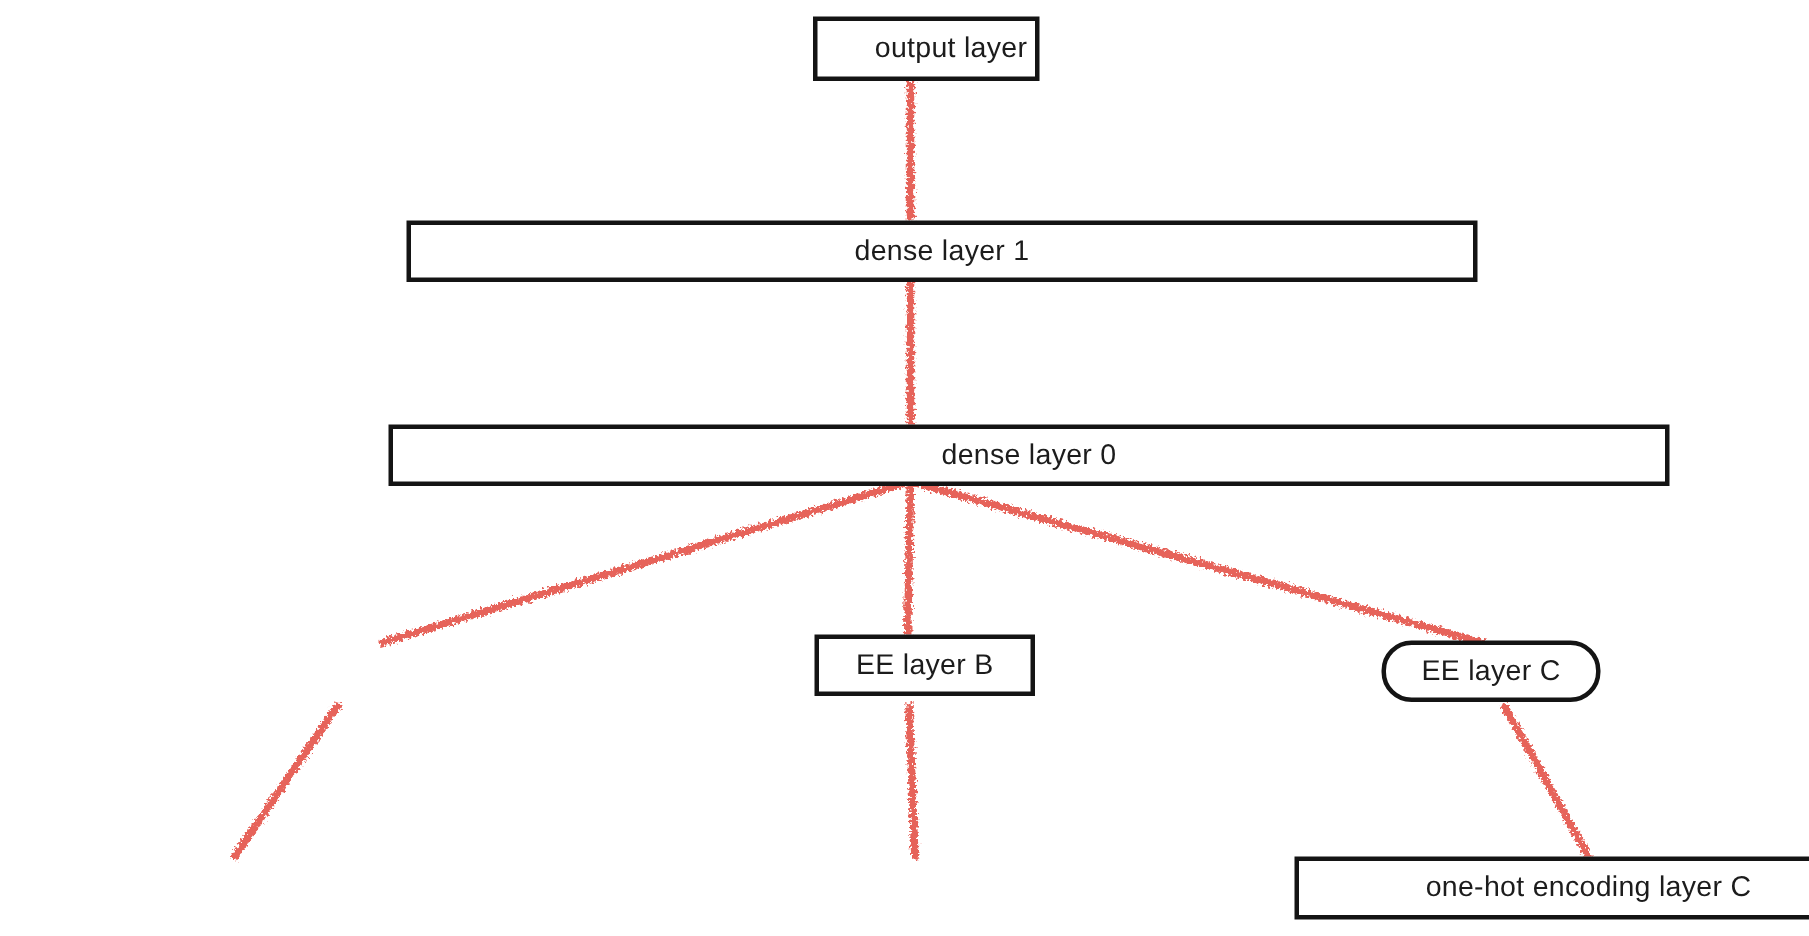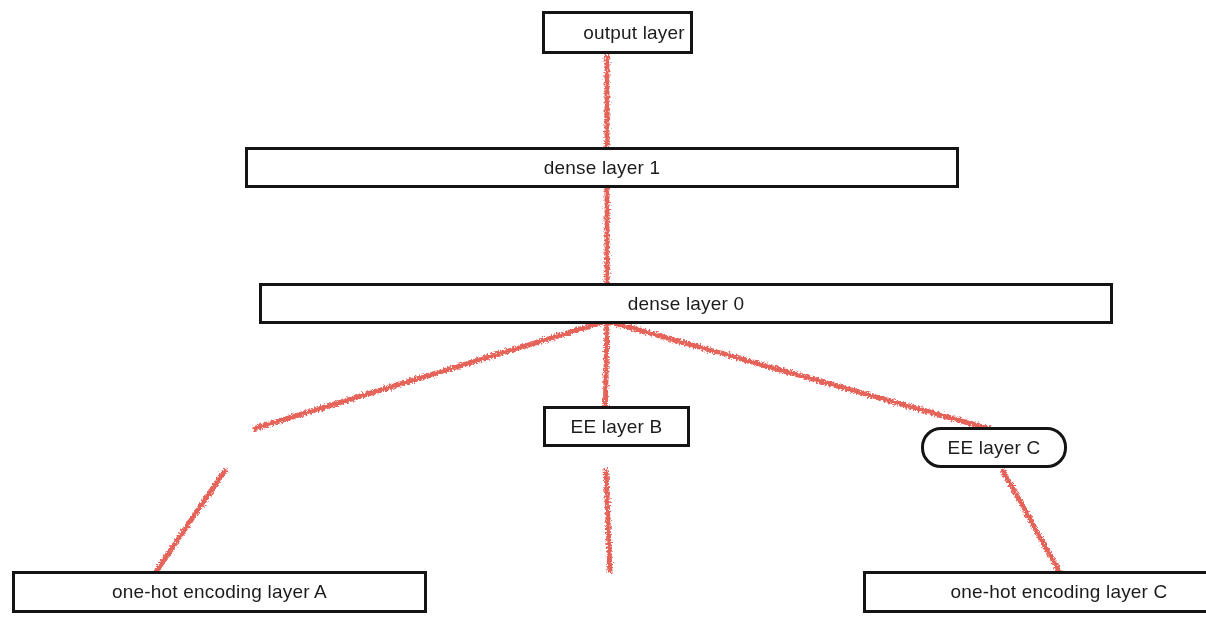--- a/index.html
+++ b/index.html
@@ -31,24 +31,24 @@
     display: flex;
     align-items: center;
     justify-content: center;
     font-size: 19px;
     color: #1c1c1c;
     letter-spacing: 0.2px;
     z-index: 1;
     white-space: nowrap;
   }
   #n-output  { left: 542px; top: 11px;  width: 151px; height: 43px; padding-left: 33px; }
-  #n-dense1  { left: 245px; top: 147px; width: 714px; height: 41px; }
+  #n-dense1  { left: 271px; top: 147px; width: 714px; height: 41px; }
   #n-dense0  { left: 259px; top: 283px; width: 854px; height: 41px; }
   #n-ee-a    { left: 168px; top: 427px; width: 145px; height: 41px; }
-  #n-ee-b    { left: 543px; top: 406px; width: 147px; height: 41px; }
+  #n-ee-b    { left: 543px; top: 423px; width: 147px; height: 41px; }
   #n-ee-c    { left: 921px; top: 427px; width: 146px; height: 41px; border-radius: 20px; }
   #n-oh-a    { left: 12px;  top: 571px; width: 415px; height: 42px; }
   #n-oh-b    { left: 458px; top: 571px; width: 373px; height: 42px; }
   #n-oh-c    { left: 863px; top: 571px; width: 392px; height: 42px; }
 </style>
 </head>
 <body>
 
 <div id="stage">
 
@@ -85,22 +85,19 @@
 
 
   <div class="node" id="n-ee-b">
     <span>EE layer B</span>
   </div>
 
   <div class="node" id="n-ee-c">
     <span>EE layer C</span>
   </div>
 
-  <div class="node" id="n-oh-a">
-    <span>one-hot encoding layer A</span>
-  </div>
 
 
   <div class="node" id="n-oh-c">
     <span>one-hot encoding layer C</span>
   </div>
 
 </div>
 
 </body></html>

